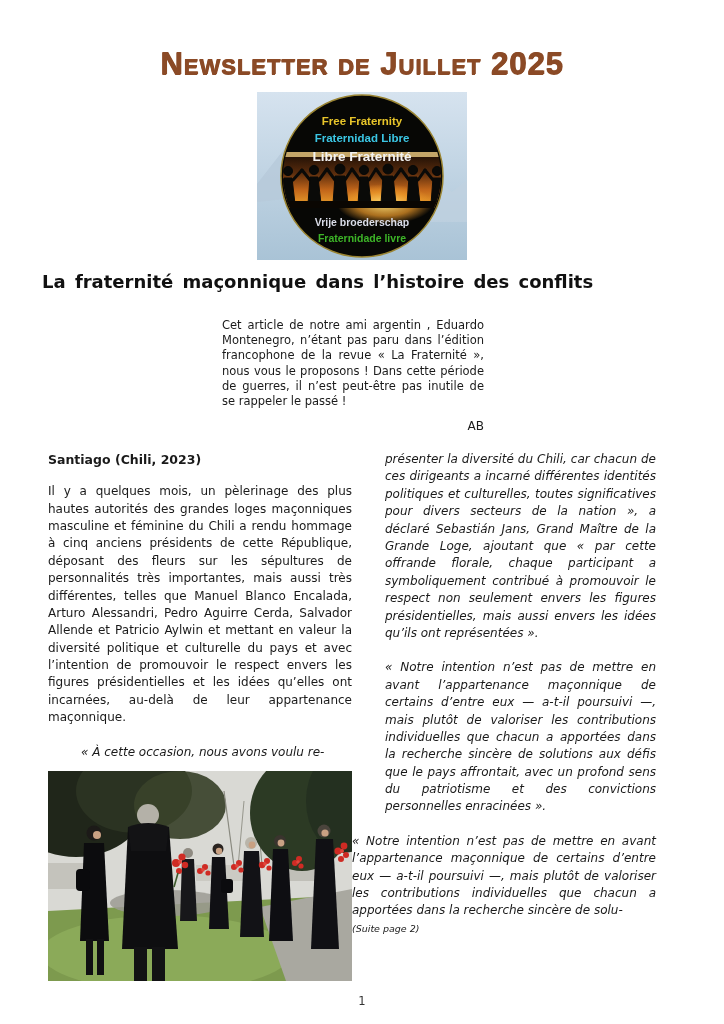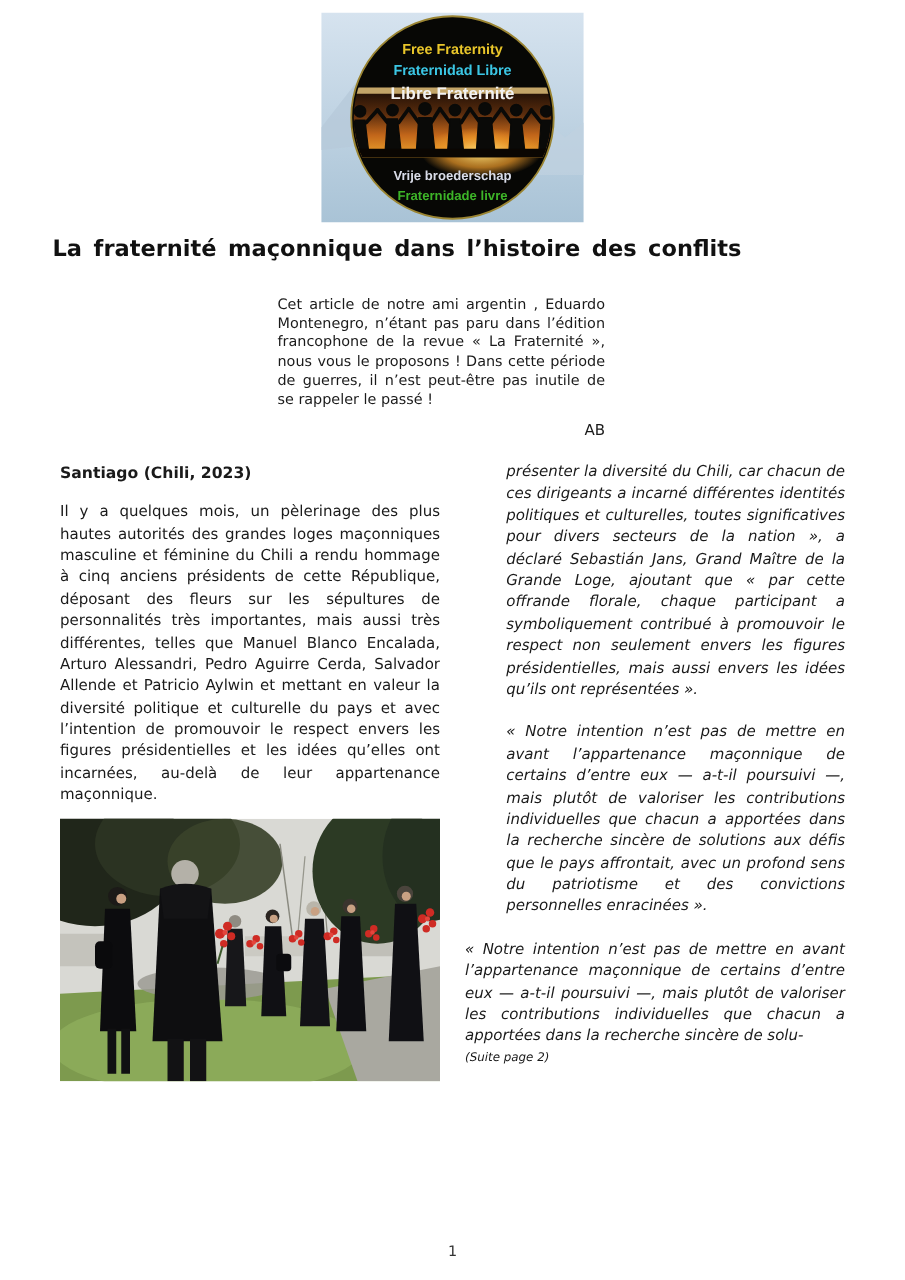--- a/index.html
+++ b/index.html
@@ -47,21 +47,20 @@
   }
   .intro-sig{
     width:262px;
     margin:10px 0 0 222px;
     text-align:right;
     font-size:12px;
   }
   
   .columns{
     display:flex;
-    gap:20px;
     margin:18px 48px 0 48px;
     font-size:12px;
     line-height:1.45;
   }
   .col{width:304px;}
   .col-heading{
     margin:0 0 14px 0;
     font-size:12.5px;
     font-weight:bold;
   }
@@ -84,20 +83,21 @@
     text-align:center;
     font-size:11.5px;
     color:#333;
   }
 </style>
 </head>
 <body>
 
 <div class="page">
 
+  <h1 class="masthead">Newsletter de Juillet 2025</h1>
 
   <div class="logo-wrap">
     <svg width="210" height="168" viewBox="0 0 210 168" xmlns="http://www.w3.org/2000/svg">
       <defs>
         <linearGradient id="sky" x1="0" y1="0" x2="0" y2="1">
           <stop offset="0" stop-color="#d6e3ef"></stop>
           <stop offset="1" stop-color="#a9c3d6"></stop>
         </linearGradient>
         <linearGradient id="band" x1="0" y1="0" x2="0" y2="1">
           <stop offset="0" stop-color="#160b04"></stop>
@@ -174,20 +174,21 @@
   <h2 class="article-title">La fraternité maçonnique dans l’histoire des conflits</h2>
 
   <div class="intro">Cet article de notre ami argentin , Eduardo Montenegro, n’étant pas paru dans l’édition francophone de la revue « La Fraternité », nous vous le proposons ! Dans cette période de guerres, il n’est peut-être pas inutile de se rappeler le passé !</div>
   <div class="intro-sig">AB</div>
 
   <div class="columns">
 
     <div class="col">
       <h3 class="col-heading">Santiago (Chili, 2023)</h3>
       <p class="body-par">Il y a quelques mois, un pèlerinage des plus hautes autorités des grandes loges maçonniques masculine et féminine du Chili a rendu hommage à cinq anciens présidents de cette République, déposant des fleurs sur les sépultures de personnalités très importantes, mais aussi très différentes, telles que Manuel Blanco Encalada, Arturo Alessandri, Pedro Aguirre Cerda, Salvador Allende et Patricio Aylwin et mettant en valeur la diversité politique et culturelle du pays et avec l’intention de promouvoir le respect envers les figures présidentielles et les idées qu’elles ont incarnées, au-delà de leur appartenance maçonnique.</p>
+      <p class="body-par quote-indent italic par-gap">« À cette occasion, nous avons voulu re-</p>
 
       <div class="photo-wrap">
         <svg width="304" height="210" viewBox="0 0 304 210" xmlns="http://www.w3.org/2000/svg">
 
           <rect x="0" y="0" width="304" height="210" fill="#d9d9d4"></rect>
 
           <rect x="0" y="92" width="46" height="26" fill="#c4c3bc"></rect>
           <rect x="148" y="94" width="62" height="16" fill="#cbcac3"></rect>
           <rect x="228" y="96" width="40" height="14" fill="#c0bfb8"></rect>
 

